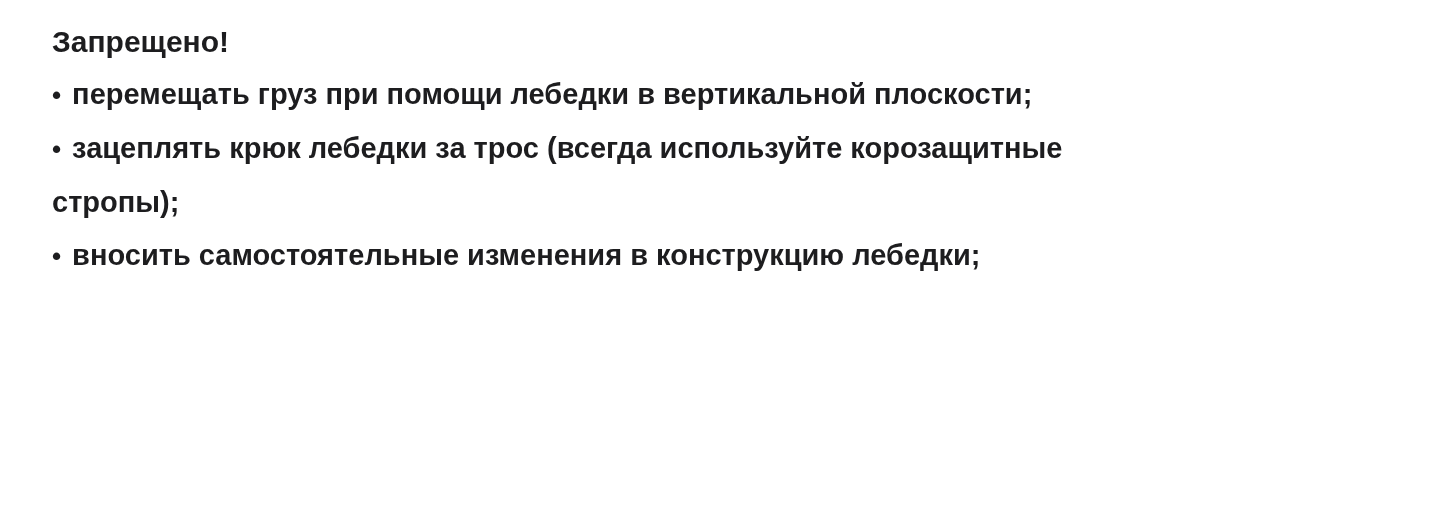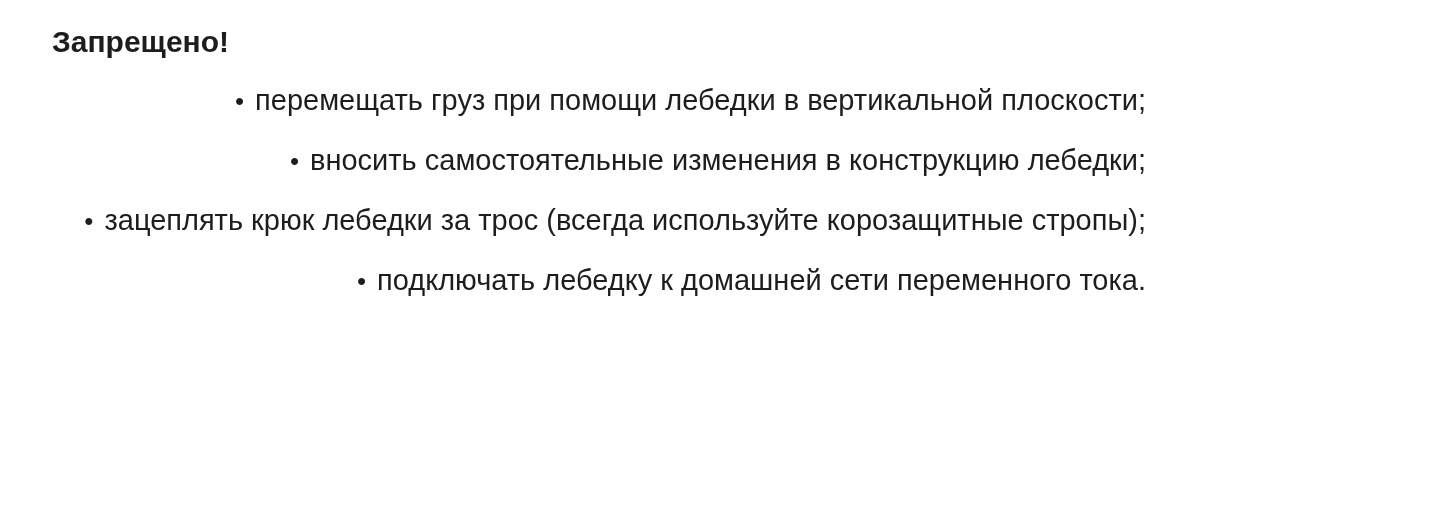--- a/index.html
+++ b/index.html
@@ -18,44 +18,42 @@
     overflow: hidden;
   }
   .heading {
     font-size: 30px;
     font-weight: 700;
     line-height: 53px;
     margin: 0;
   }
   .item {
     font-size: 29px;
-    font-weight: 400;
+    font-weight: 700;
     line-height: 53px;
-    margin: 6px;
-    text-align: right;
+    margin: 0;
   }
   .bullet {
     display: inline-block;
     margin-right: 11px;
     font-size: 26px;
     vertical-align: baseline;
   }
 </style>
 </head>
 <body>
 
 <div class="page">
   <h2 class="heading">Запрещено!</h2>
 
   <div id="forbidden-list">
 
       <div class="item"><span class="bullet">•</span><span>перемещать груз при помощи лебедки в вертикальной плоскости;</span></div>
 
+      <div class="item"><span class="bullet">•</span><span>зацеплять крюк лебедки за трос (всегда используйте корозащитные стропы);</span></div>
+
       <div class="item"><span class="bullet">•</span><span>вносить самостоятельные изменения в конструкцию лебедки;</span></div>
-
-      <div class="item"><span class="bullet">•</span><span>зацеплять крюк лебедки за трос (всегда используйте корозащитные стропы);</span></div>
 
 
 
 
-      <div class="item"><span class="bullet">•</span><span>подключать лебедку к домашней сети переменного тока.</span></div>
     </div>
 </div>
 
 </body></html>

